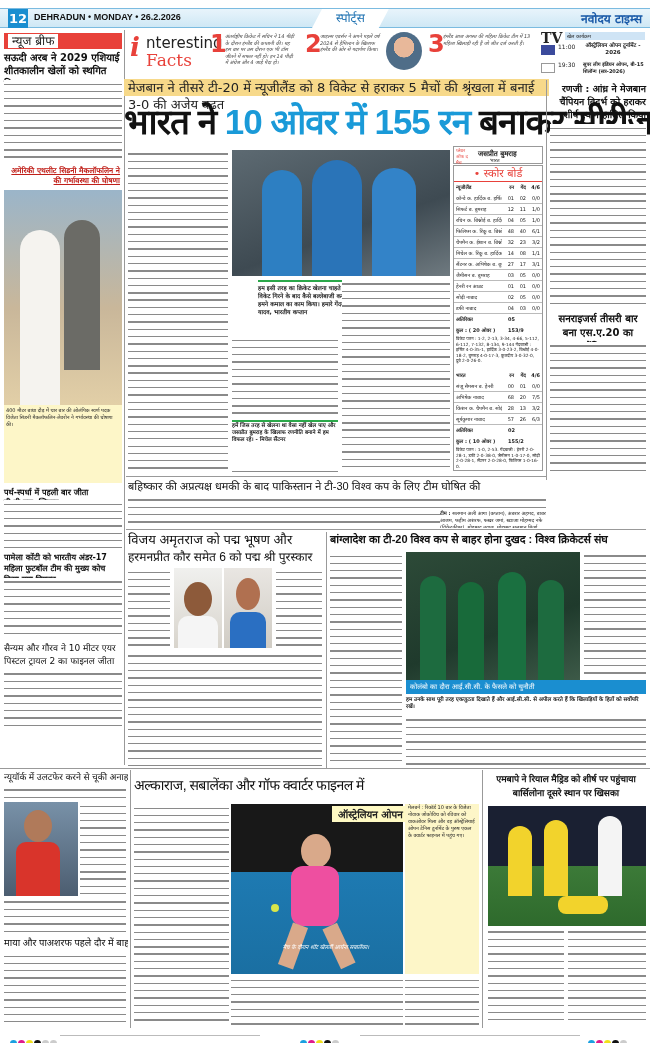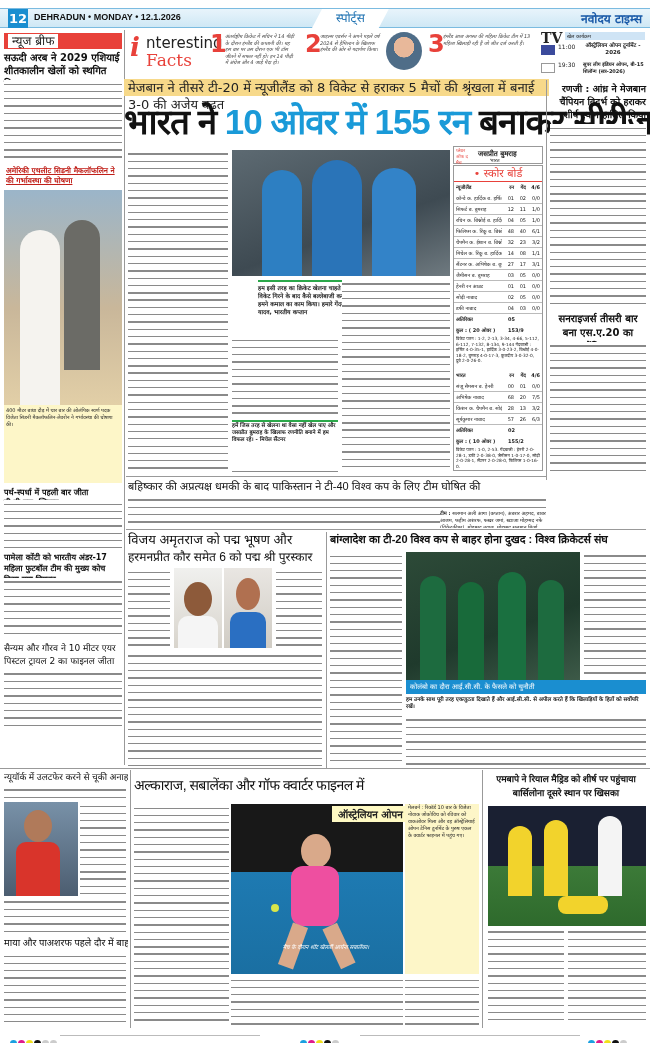--- a/index.html
+++ b/index.html
@@ -12,21 +12,21 @@
 .col{position:absolute}
 .txt{font-size:5.2px;line-height:7.3px;color:#333;text-align:justify}
 .lines{background:repeating-linear-gradient(#fff 0,#fff 3.5px,#8a8a8a 3.5px,#8a8a8a 4.8px,#fff 4.8px,#fff 7.3px)}
 .vline{position:absolute;width:1px;background:#999}
 .hline{position:absolute;height:1px;background:#999}
 .h-brief{position:absolute;left:4px;top:33px;width:118px;height:16px;background:#e8413a;color:#fff;font-size:12px;line-height:16px;padding-left:4px}
 .h-brief span{background:#fff;color:#222;padding:0 4px}
 .head{font-weight:bold;color:#111}
 .photo{position:absolute;background:#888;overflow:hidden}
 .cap{position:absolute;background:#fdf6c8;font-size:5px;line-height:7px;color:#222;padding:2px}
-.redhead{color:#c0201a;text-decoration:underline;text-align:left;font-weight:bold}
+.redhead{color:#c0201a;text-decoration:underline;text-align:right;font-weight:bold}
 .facts-box{position:absolute;left:128px;top:30px;width:412px;height:44px}
 .fact-num{position:absolute;font-size:24px;color:#e8413a;font-weight:bold}
 .fact-txt{position:absolute;font-size:5px;line-height:6.5px;color:#444;font-style:italic}
 .tv{position:absolute;left:541px;top:30px;width:105px;height:48px;font-size:6px}
 .deck{position:absolute;left:124px;top:79px;width:425px;height:17px;background:#f7d98a;font-size:13px;line-height:17px;padding-left:4px;color:#222}
 .mainhead{position:absolute;left:124px;top:98px;width:420px;height:48px;font-size:35px;font-weight:bold;line-height:48px;color:#111;white-space:nowrap;letter-spacing:-1px;font-family:"Liberation Sans",sans-serif}
 .mainhead .blue{color:#1a9ad8}
 .score{position:absolute;left:453px;top:165px;width:90px;height:306px;border:1px solid #999;background:#fff}
 .score .title{color:#e8413a;text-align:center;font-size:11px;height:16px;line-height:16px;border-bottom:1px solid #e8413a}
 .srow{display:flex;font-size:5px;line-height:11px;height:11px;border-bottom:1px solid #bbb;padding:0 2px}
@@ -39,21 +39,21 @@
 .label-tag{position:absolute;background:#fef9c3;color:#222;font-size:10px;padding:1px 6px;font-weight:bold}
 .yelbox{position:absolute;background:#fdf6c8}
 .foot{position:absolute;left:0;top:1030px;width:650px;height:10px}
 .dot{display:inline-block;width:7px;height:7px;border-radius:50%;margin-right:1px}
 </style>
 </head>
 <body>
 
 <div class="hdr">
   <div class="pgno">12</div>
-  <div class="dateline">DEHRADUN • MONDAY • 12.1.2026</div>
+  <div class="dateline">DEHRADUN • MONDAY • 26.2.2026</div>
   <div class="sect">स्पोर्ट्स</div>
   <div class="brand">नवोदय टाइम्स</div>
 </div>
 
 <div class="h-brief"><span>न्यूज ब्रीफ</span></div>
 <div class="col head" style="left:4px;top:51px;width:118px;font-size:10px;line-height:13px">सऊदी अरब ने 2029 एशियाई शीतकालीन खेलों को स्थगित किया</div>
 <div class="col txt lines" style="left:4px;top:80px;width:118px;height:82px"></div>
 <div class="col redhead" style="left:6px;top:166px;width:114px;font-size:7.5px;line-height:10px">अमेरिकी एथलीट सिडनी मैकलॉफलिन ने की गर्भावस्था की घोषणा</div>
 <div class="photo" style="left:4px;top:190px;width:118px;height:215px;background:linear-gradient(180deg,#9bb5c9 0%,#c9b79a 55%,#e2cfa7 100%)">
   <div style="position:absolute;left:16px;top:40px;width:40px;height:175px;background:#f5f3ef;border-radius:30px 30px 0 0"></div>
@@ -240,21 +240,21 @@
 
 <div class="vline" style="left:546px;top:80px;height:400px"></div>
 
 <div class="col head" style="left:550px;top:82px;width:96px;font-size:9.5px;line-height:13px;text-align:right">रणजी : आंध्र ने मेजबान चैंपियन विदर्भ को हराकर शीर्ष स्थान हासिल किया</div>
 <div class="col txt lines" style="left:550px;top:124px;width:96px;height:186px"></div>
 
 <div class="col head" style="left:550px;top:312px;width:96px;font-size:10px;line-height:14px;text-align:center">सनराइजर्स तीसरी बार बना एस.ए.20 का चैंपियन</div>
 <div class="col txt lines" style="left:550px;top:342px;width:96px;height:132px"></div>
 
 <div class="hline" style="left:126px;top:476px;width:420px"></div>
-<div class="band" style="left:128px;top:478px;width:420px;font-size:11px;line-height:16px;font-weight:normal">बहिष्कार की अप्रत्यक्ष धमकी के बाद पाकिस्तान ने टी-40 विश्व कप के लिए टीम घोषित की</div>
+<div class="band" style="left:128px;top:478px;width:420px;font-size:11px;line-height:16px;font-weight:normal">बहिष्कार की अप्रत्यक्ष धमकी के बाद पाकिस्तान ने टी-30 विश्व कप के लिए टीम घोषित की</div>
 <div class="col txt lines" style="left:128px;top:496px;width:418px;height:30px"></div>
 <div class="col" style="left:440px;top:510px;width:106px;font-size:5px;line-height:7px;background:#fff;height:18px;overflow:hidden"><b>टीम :</b> <span>सलमान अली आगा (कप्तान), अबरार अहमद, बाबर आजम, फहीम अशरफ, फखर जमां, ख्वाजा मोहम्मद नफे (विकेटकीपर), मोहम्मद नवाज, मोहम्मद सलमान मिर्जा, नसीम शाह, साहिबजादा फरहान (विकेटकीपर), सैम अयूब, शाहीन शाह अफरीदी, शादाब खान, उस्मान खान (विकेटकीपर) और उस्मान तारिक।</span></div>
 
 <div class="hline" style="left:126px;top:529px;width:520px"></div>
 
 <div class="band" style="left:128px;top:531px;font-size:13px;line-height:17px;font-weight:normal">विजय अमृतराज को पद्म भूषण और</div>
 <div class="band" style="left:128px;top:549px;font-size:12px;line-height:17px;font-weight:normal">हरमनप्रीत कौर समेत 6 को पद्म श्री पुरस्कार</div>
 <div class="col txt lines" style="left:128px;top:568px;width:42px;height:80px"></div>
 <div class="photo" style="left:174px;top:568px;width:48px;height:80px;background:linear-gradient(#f0f0ee,#d8d4cc)">
   <div style="position:absolute;left:10px;top:14px;width:28px;height:34px;border-radius:50%;background:#8d5a3a"></div>

